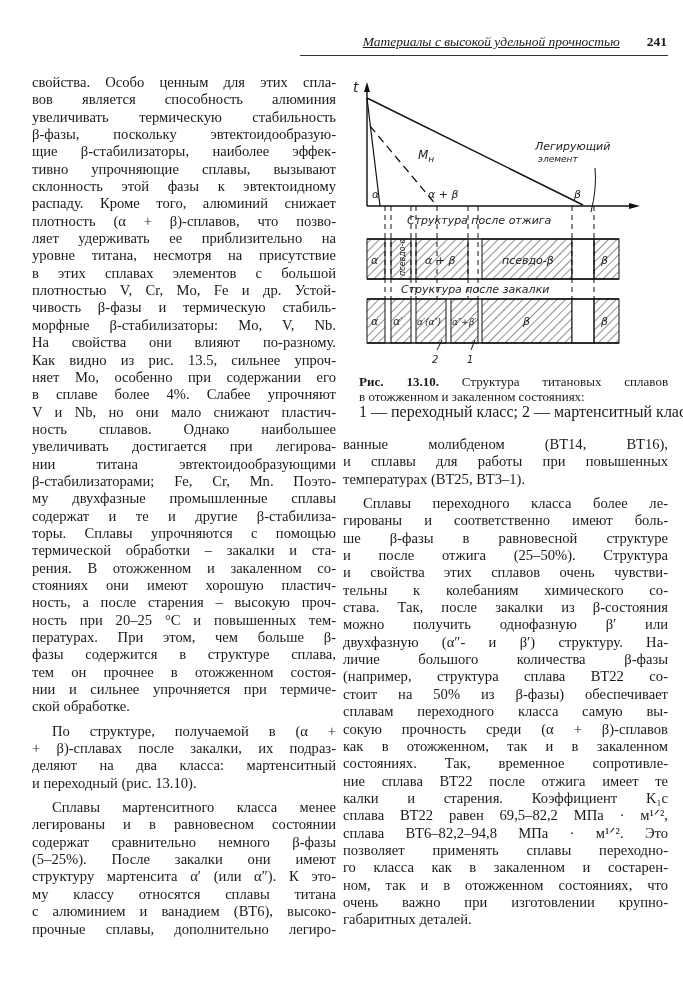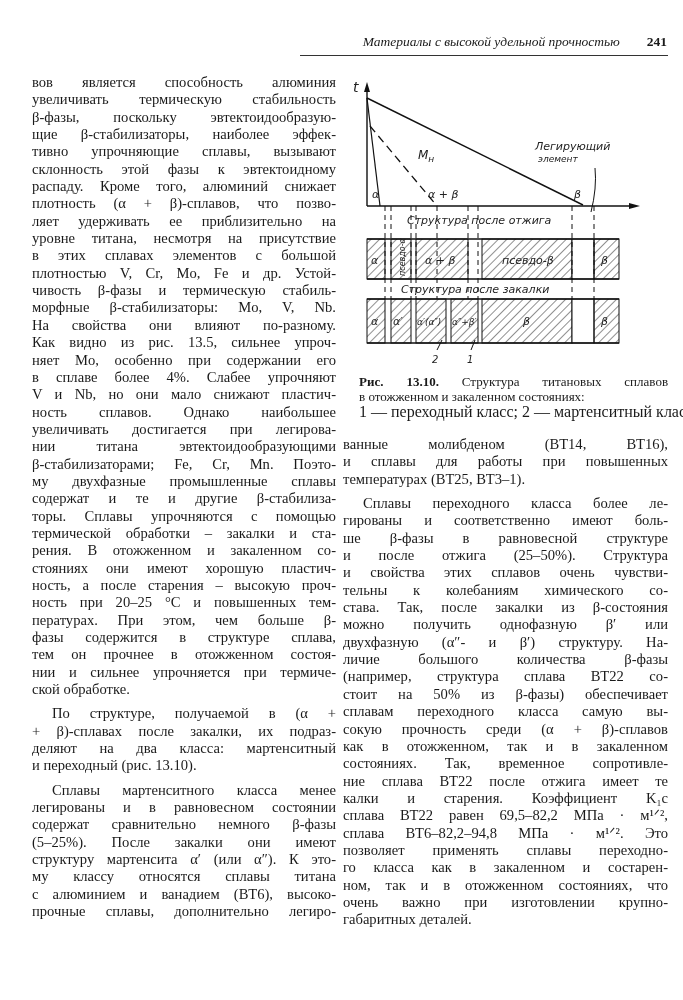--- a/index.html
+++ b/index.html
@@ -1,20 +1,20 @@
 <!DOCTYPE html>
 <html><head>
   <meta charset="utf-8">
   <style>
     html, body { margin: 0; padding: 0; background: #ffffff; }
     body { width: 683px; height: 1000px; position: relative; overflow: hidden; color: #1a1a1a;
       font-family: "Liberation Serif", "DejaVu Serif", serif; }
     .running-head { position: absolute; left: 310px; top: 34px; width: 357px; height: 20px;
       font-size: 13.5px; text-align: right; white-space: nowrap; }
-    .running-head .title { font-style: italic; }
+    .running-head .title { font-style: italic; text-decoration: underline; }
     .running-head .pnum { font-weight: bold; margin-left: 27px; }
     .head-rule { position: absolute; left: 300px; top: 55px; width: 368px; height: 0; border-top: 1px solid #333; }
     .col { position: absolute; font-size: 14.6px; line-height: 17.35px; }
     .col p { margin: 0; text-align: justify; text-align-last: justify; }
     .col p .ln { display: block; text-align: justify; text-align-last: justify; white-space: nowrap; }
     .col p .ln.last { text-align-last: left; }
     .col p .ln.ind { text-indent: 20px; }
     .col-left { left: 32px; top: 74px; width: 304px; }
     .col-right { left: 343px; top: 436px; width: 325px; }
     .figure { position: absolute; left: 345px; top: 78px; width: 300px; height: 290px; }
@@ -28,20 +28,21 @@
 </head>
 <body>
 
 <div class="running-head">
   <span class="title">Материалы с высокой удельной прочностью</span><span class="pnum">241</span>
 </div>
 <div class="head-rule"></div>
 
 <div class="col col-left">
   <p style="margin-bottom: 7px;">
+      <span class="ln">свойства. Особо ценным для этих спла-</span>
       <span class="ln">вов является способность алюминия</span>
       <span class="ln">увеличивать термическую стабильность</span>
       <span class="ln">β-фазы, поскольку эвтектоидообразую-</span>
       <span class="ln">щие β-стабилизаторы, наиболее эффек-</span>
       <span class="ln">тивно упрочняющие сплавы, вызывают</span>
       <span class="ln">склонность этой фазы к эвтектоидному</span>
       <span class="ln">распаду. Кроме того, алюминий снижает</span>
       <span class="ln">плотность (α + β)-сплавов, что позво-</span>
       <span class="ln">ляет удерживать ее приблизительно на</span>
       <span class="ln">уровне титана, несмотря на присутствие</span>

